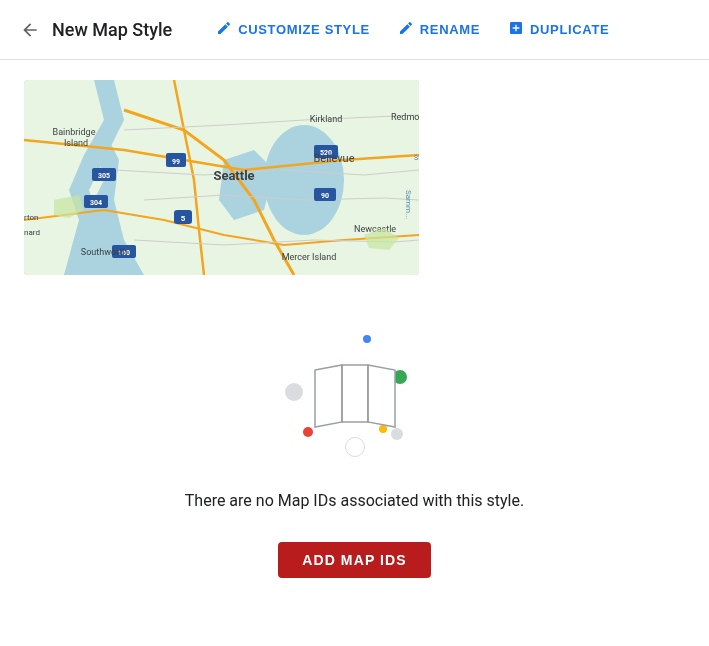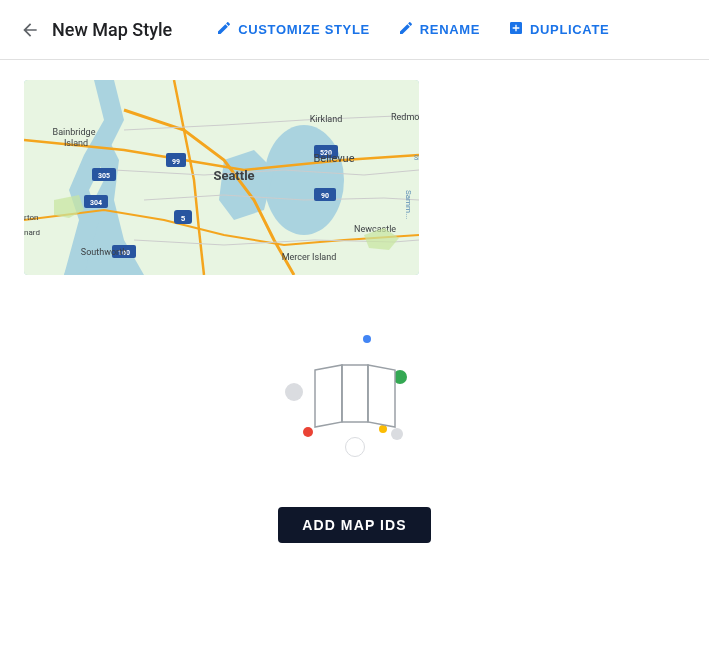--- a/index.html
+++ b/index.html
@@ -106,21 +106,21 @@
     .empty-text {
       font-size: 16px;
       color: #202124;
       margin-top: 16px;
       text-align: center;
     }
 
     
     .add-map-ids-btn {
       margin-top: 32px;
-      background: #0f172a;
+      background: #b91c1c;
       color: #fff;
       border: none;
       border-radius: 4px;
       padding: 10px 24px;
       font-size: 14px;
       font-weight: 600;
       letter-spacing: 0.08em;
       cursor: pointer;
       text-transform: uppercase;
       text-align: center;
@@ -261,17 +261,18 @@
         <rect x="32" y="5" width="26" height="57" fill="white" stroke="#9aa0a6" stroke-width="1.5"></rect>
 
         <path d="M58,5 L85,10 L85,67 L58,62 Z" fill="white" stroke="#9aa0a6" stroke-width="1.5"></path>
 
         <line x1="32" y1="5" x2="32" y2="62" stroke="#9aa0a6" stroke-width="1.5"></line>
         <line x1="58" y1="5" x2="58" y2="62" stroke="#9aa0a6" stroke-width="1.5"></line>
       </svg>
 
     </div>
 
+    <p class="empty-text">There are no Map IDs associated with this style.</p>
 
     <button class="add-map-ids-btn">ADD MAP IDS</button>
   </div>
 
 </main>
 
 </body></html>

